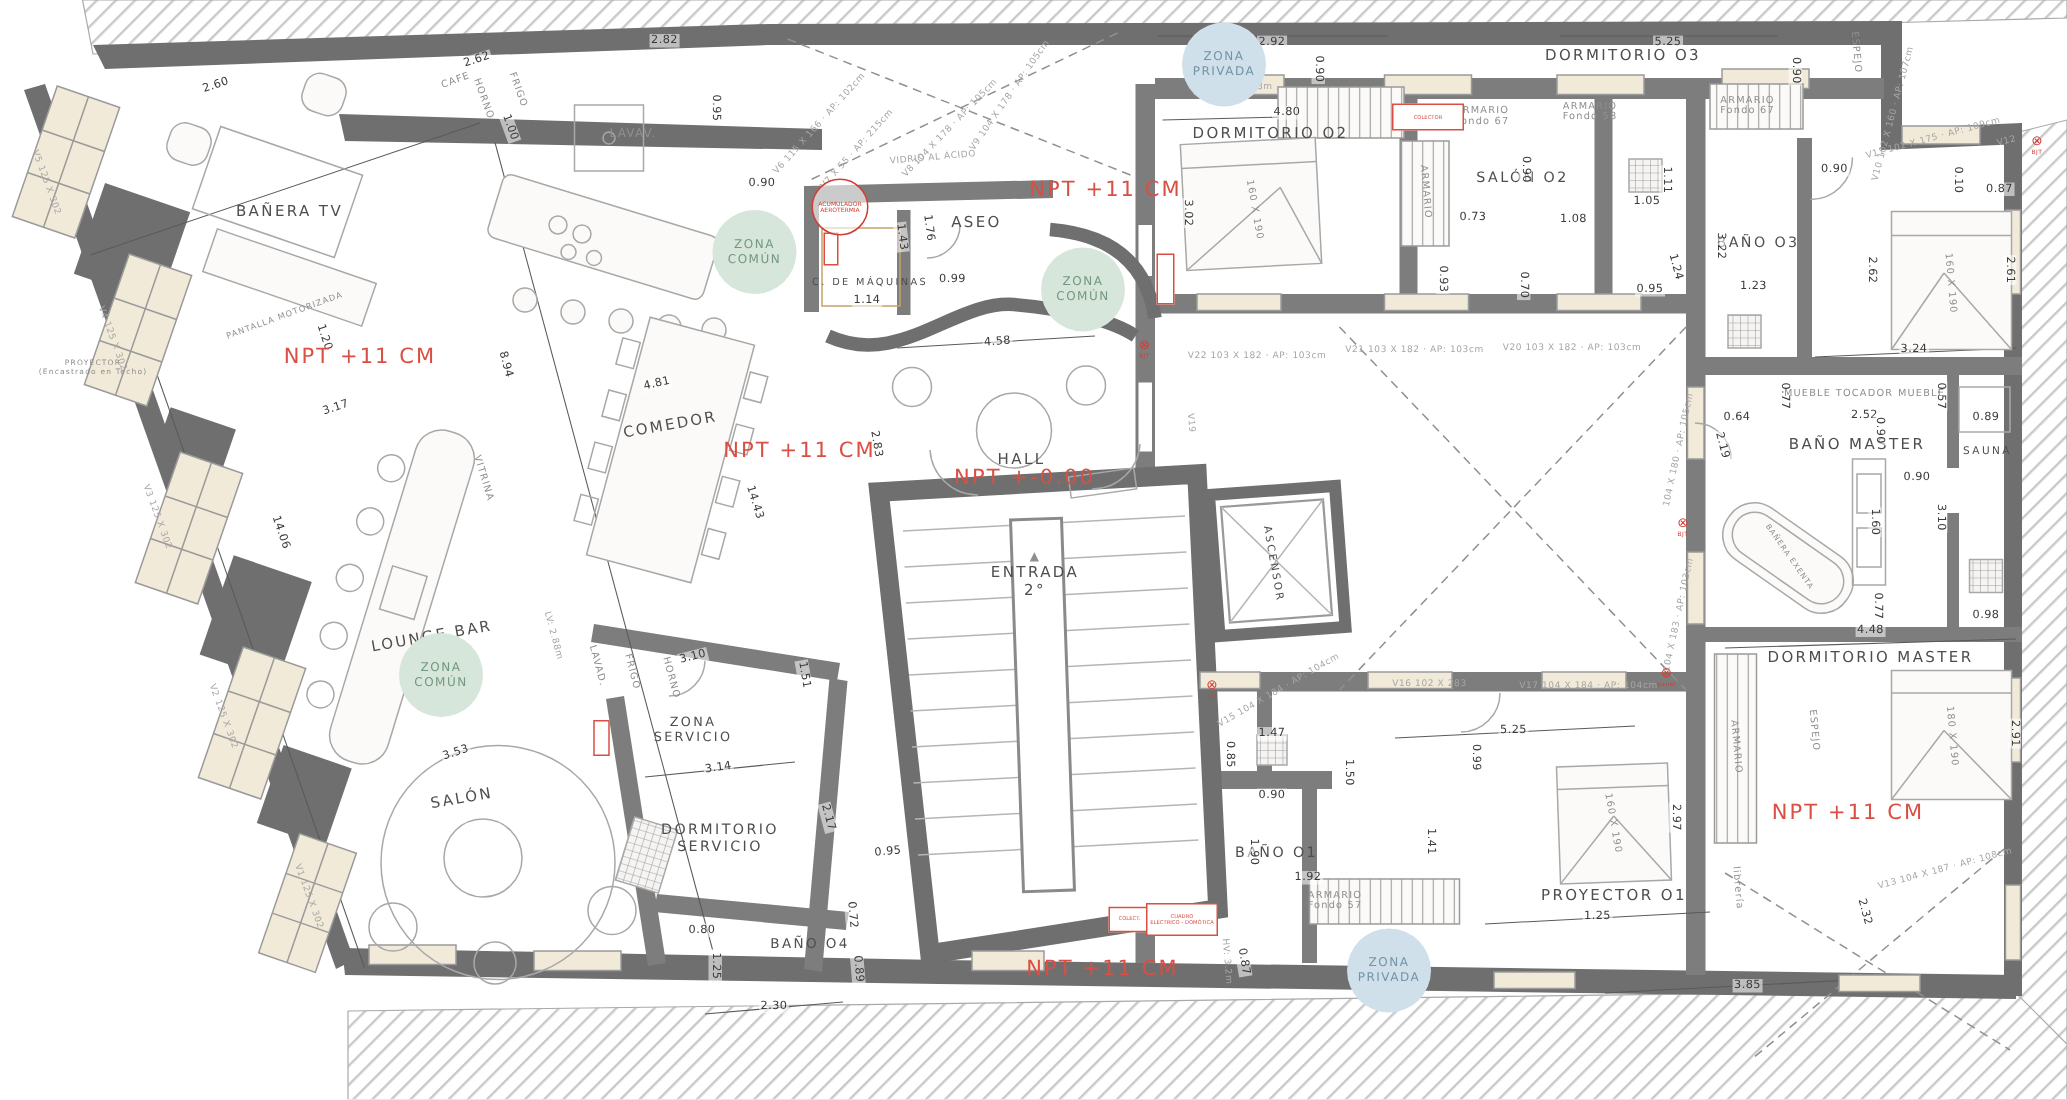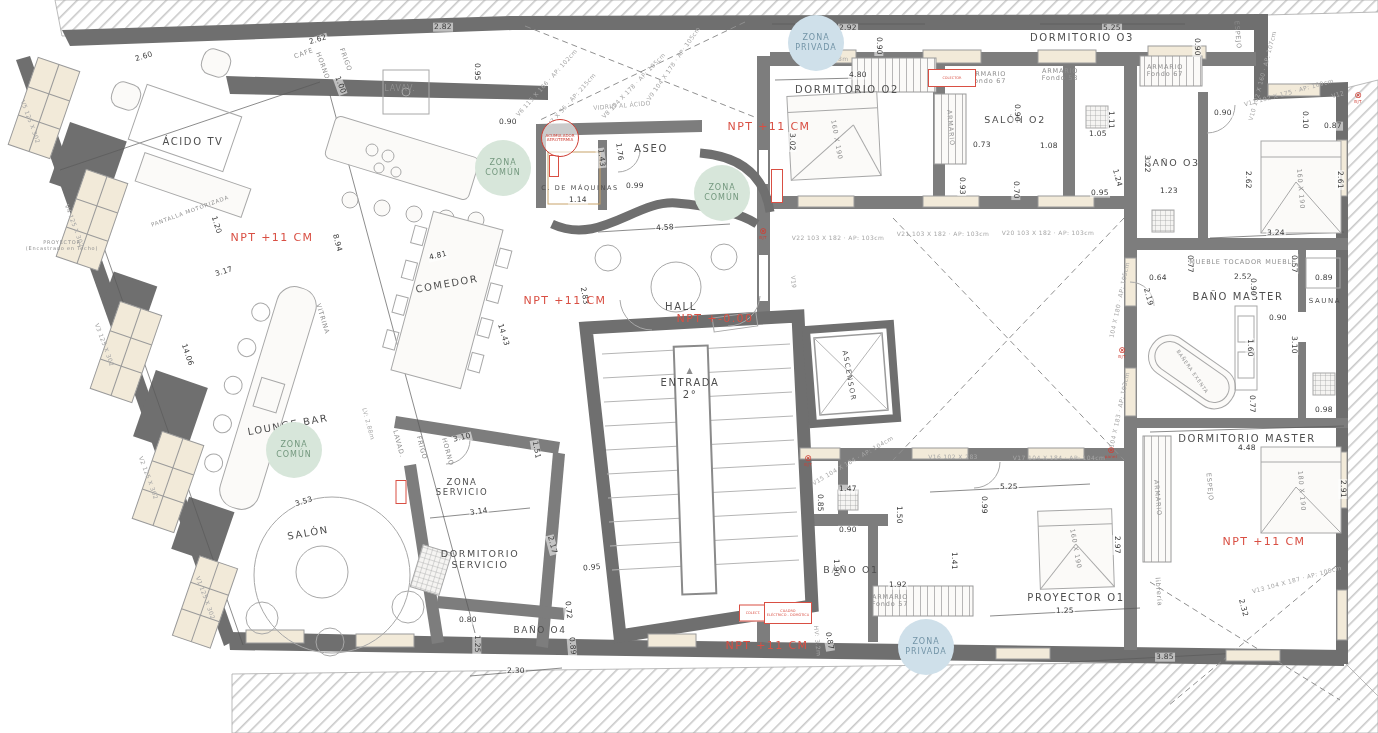--- a/index.html
+++ b/index.html
@@ -3,21 +3,21 @@
 <meta charset="utf-8">
 <style>
   html,body{margin:0;padding:0;background:#ffffff;}
   #plan{position:relative;width:1378px;height:733px;background:#ffffff;overflow:hidden;
         font-family:"DejaVu Sans",sans-serif;}
   #walls{position:absolute;left:0;top:0;}
   #labels{position:absolute;left:0;top:0;width:1378px;height:733px;}
   .lbl{position:absolute;white-space:nowrap;transform:translate(-50%,-50%);line-height:1.15;text-align:center;}
   .room{font-size:10px;color:#4e4e4e;letter-spacing:1.6px;font-weight:400;}
   .dim{font-size:7.5px;color:#3a3a3a;letter-spacing:.3px;background:rgba(255,255,255,.55);padding:0 1px;}
-  .npt{font-size:11px;color:#d94f43;letter-spacing:1.4px;margin-left:32px;}
+  .npt{font-size:14px;color:#d94f43;letter-spacing:1.4px;}
   .tag{font-size:6px;color:#a6a6a6;letter-spacing:.4px;}
   .fix{font-size:6.5px;color:#8f8f8f;letter-spacing:.8px;}
   .badge{position:absolute;width:56px;height:56px;border-radius:50%;transform:translate(-50%,-50%);
          display:flex;flex-direction:column;align-items:center;justify-content:center;
          font-size:8px;letter-spacing:1px;line-height:1.3;}
   .badge.common{background:#d7e6da;color:#74987f;}
   .badge.private{background:#cfe0ea;color:#7394a7;}
   .redbox{position:absolute;transform:translate(-50%,-50%);border:1px solid #d94f43;background:#fff;
           color:#d94f43;font-size:3.5px;line-height:1.2;display:flex;flex-direction:column;
           align-items:center;justify-content:center;text-align:center;}
@@ -306,21 +306,21 @@
     <path d="M1130,282 A24,24 0 0 1 1154,306" fill="none"></path>
     <path d="M1000,462 A26,26 0 0 1 974,488" fill="none"></path>
     <path d="M640,150 A22,22 0 0 1 618,172" fill="none"></path>
     <path d="M470,440 A24,24 0 0 1 446,464" fill="none"></path>
   </g>
 
   <rect x="548" y="152" width="52" height="52" fill="none" stroke="#c8a36a" stroke-width="1"></rect>
 </svg>
 
 <div id="labels">
-      <div class="lbl room" style="left: 193px; top: 142px; transform: translate(-50%, -50%) rotate(0deg);">ÁCIDO TV</div>
+      <div class="lbl room" style="left: 193px; top: 142px; transform: translate(-50%, -50%) rotate(0deg);">BAÑERA TV</div>
       <div class="lbl room" style="left: 447px; top: 284px; transform: translate(-50%, -50%) rotate(-10deg);">COMEDOR</div>
       <div class="lbl room" style="left: 288px; top: 425px; transform: translate(-50%, -50%) rotate(-10deg);">LOUNGE BAR</div>
       <div class="lbl room" style="left: 308px; top: 533px; transform: translate(-50%, -50%) rotate(-10deg);">SALÓN</div>
       <div class="lbl room" style="left: 651px; top: 149px; transform: translate(-50%, -50%) rotate(0deg);">ASEO</div>
       <div class="lbl room" style="left: 580px; top: 189px; font-size: 6.5px; transform: translate(-50%, -50%) rotate(0deg);">C. DE MÁQUINAS</div>
       <div class="lbl room" style="left: 681px; top: 307px; transform: translate(-50%, -50%) rotate(0deg);">HALL</div>
       <div class="lbl room" style="left: 690px; top: 388px; transform: translate(-50%, -50%) rotate(0deg);">
         <div>ENTRADA</div>
         <div>2°</div>
       </div>
@@ -390,34 +390,34 @@
       <div class="lbl dim" style="left: 1243px; top: 277px; transform: translate(-50%, -50%) rotate(0deg); text-align: right;">2.52</div>
       <div class="lbl dim" style="left: 1294px; top: 264px; transform: translate(-50%, -50%) rotate(90deg);">0.57</div>
       <div class="lbl dim" style="left: 1324px; top: 278px; transform: translate(-50%, -50%) rotate(0deg);">0.89</div>
       <div class="lbl dim" style="left: 1253px; top: 287px; transform: translate(-50%, -50%) rotate(90deg);">0.90</div>
       <div class="lbl dim" style="left: 1148px; top: 297px; transform: translate(-50%, -50%) rotate(75deg);">2.19</div>
       <div class="lbl dim" style="left: 1278px; top: 318px; transform: translate(-50%, -50%) rotate(0deg);">0.90</div>
       <div class="lbl dim" style="left: 1250px; top: 348px; transform: translate(-50%, -50%) rotate(90deg);">1.60</div>
       <div class="lbl dim" style="left: 1294px; top: 345px; transform: translate(-50%, -50%) rotate(90deg);">3.10</div>
       <div class="lbl dim" style="left: 1252px; top: 404px; transform: translate(-50%, -50%) rotate(90deg);">0.77</div>
       <div class="lbl dim" style="left: 1324px; top: 410px; transform: translate(-50%, -50%) rotate(0deg);">0.98</div>
-      <div class="lbl dim" style="left: 1247px; top: 448px; transform: translate(-50%, -50%) rotate(0deg);">4.48</div>
+      <div class="lbl dim" style="left: 1247px; top: 420px; transform: translate(-50%, -50%) rotate(0deg);">4.48</div>
       <div class="lbl dim" style="left: 1343px; top: 489px; transform: translate(-50%, -50%) rotate(90deg);">2.91</div>
       <div class="lbl dim" style="left: 1243px; top: 608px; transform: translate(-50%, -50%) rotate(75deg);">2.32</div>
       <div class="lbl dim" style="left: 1165px; top: 657px; transform: translate(-50%, -50%) rotate(0deg);">3.85</div>
       <div class="lbl dim" style="left: 1009px; top: 487px; transform: translate(-50%, -50%) rotate(0deg);">5.25</div>
       <div class="lbl dim" style="left: 984px; top: 505px; transform: translate(-50%, -50%) rotate(90deg);">0.99</div>
       <div class="lbl dim" style="left: 1117px; top: 545px; transform: translate(-50%, -50%) rotate(90deg);">2.97</div>
       <div class="lbl dim" style="left: 1065px; top: 611px; transform: translate(-50%, -50%) rotate(0deg);">1.25</div>
       <div class="lbl dim" style="left: 848px; top: 489px; transform: translate(-50%, -50%) rotate(0deg);">1.47</div>
       <div class="lbl dim" style="left: 820px; top: 503px; transform: translate(-50%, -50%) rotate(90deg);">0.85</div>
       <div class="lbl dim" style="left: 899px; top: 515px; transform: translate(-50%, -50%) rotate(90deg);">1.50</div>
       <div class="lbl dim" style="left: 848px; top: 530px; transform: translate(-50%, -50%) rotate(0deg);">0.90</div>
       <div class="lbl dim" style="left: 836px; top: 568px; transform: translate(-50%, -50%) rotate(90deg);">1.90</div>
-      <div class="lbl dim" style="left: 898px; top: 585px; transform: translate(-50%, -50%) rotate(0deg);">1.92</div>
+      <div class="lbl dim" style="left: 872px; top: 585px; transform: translate(-50%, -50%) rotate(0deg);">1.92</div>
       <div class="lbl dim" style="left: 954px; top: 561px; transform: translate(-50%, -50%) rotate(90deg);">1.41</div>
       <div class="lbl dim" style="left: 829px; top: 641px; transform: translate(-50%, -50%) rotate(80deg);">0.87</div>
       <div class="lbl dim" style="left: 304px; top: 502px; transform: translate(-50%, -50%) rotate(-18deg);">3.53</div>
       <div class="lbl dim" style="left: 479px; top: 512px; transform: translate(-50%, -50%) rotate(-8deg);">3.14</div>
       <div class="lbl dim" style="left: 552px; top: 545px; transform: translate(-50%, -50%) rotate(75deg);">2.17</div>
       <div class="lbl dim" style="left: 592px; top: 568px; transform: translate(-50%, -50%) rotate(-5deg);">0.95</div>
       <div class="lbl dim" style="left: 568px; top: 610px; transform: translate(-50%, -50%) rotate(85deg);">0.72</div>
       <div class="lbl dim" style="left: 468px; top: 620px; transform: translate(-50%, -50%) rotate(0deg);">0.80</div>
       <div class="lbl dim" style="left: 477px; top: 644px; transform: translate(-50%, -50%) rotate(90deg);">1.25</div>
       <div class="lbl dim" style="left: 516px; top: 671px; transform: translate(-50%, -50%) rotate(0deg);">2.30</div>
@@ -449,21 +449,21 @@
       <div class="lbl tag" style="left: 953px; top: 457px; transform: translate(-50%, -50%) rotate(0deg);">V16 102 X 283</div>
       <div class="lbl tag" style="left: 1059px; top: 458px; transform: translate(-50%, -50%) rotate(0deg);">V17 104 X 184 · AP: 104cm</div>
       <div class="lbl tag" style="left: 1048px; top: 233px; transform: translate(-50%, -50%) rotate(0deg);">V20 103 X 182 · AP: 103cm</div>
       <div class="lbl tag" style="left: 943px; top: 234px; transform: translate(-50%, -50%) rotate(0deg);">V21 103 X 182 · AP: 103cm</div>
       <div class="lbl tag" style="left: 838px; top: 238px; transform: translate(-50%, -50%) rotate(0deg);">V22 103 X 182 · AP: 103cm</div>
       <div class="lbl tag" style="left: 793px; top: 282px; transform: translate(-50%, -50%) rotate(85deg);">V19</div>
       <div class="lbl tag" style="left: 831px; top: 59px; transform: translate(-50%, -50%) rotate(0deg);">HV: 3.18m</div>
       <div class="lbl tag" style="left: 817px; top: 641px; transform: translate(-50%, -50%) rotate(85deg);">HV: 3.2m</div>
       <div class="lbl tag" style="left: 368px; top: 424px; transform: translate(-50%, -50%) rotate(75deg);">LV: 2.88m</div>
       <div class="lbl tag" style="left: 622px; top: 106px; transform: translate(-50%, -50%) rotate(-5deg);">VIDRIO AL ÁCIDO</div>
-      <div class="lbl fix" style="left: 400px; top: 89px; font-size: 8px; transform: translate(-50%, -50%) rotate(0deg);">LAVAV.</div>
+      <div class="lbl fix" style="left: 422px; top: 89px; font-size: 8px; transform: translate(-50%, -50%) rotate(0deg);">LAVAV.</div>
       <div class="lbl fix" style="left: 304px; top: 54px; transform: translate(-50%, -50%) rotate(-20deg);">CAFE</div>
       <div class="lbl fix" style="left: 345px; top: 60px; transform: translate(-50%, -50%) rotate(70deg);">FRIGO</div>
       <div class="lbl fix" style="left: 322px; top: 66px; transform: translate(-50%, -50%) rotate(70deg);">HORNO</div>
       <div class="lbl fix" style="left: 398px; top: 444px; transform: translate(-50%, -50%) rotate(75deg);">LAVAD.</div>
       <div class="lbl fix" style="left: 421px; top: 448px; transform: translate(-50%, -50%) rotate(75deg);">FRIGO</div>
       <div class="lbl fix" style="left: 447px; top: 452px; transform: translate(-50%, -50%) rotate(75deg);">HORNO</div>
       <div class="lbl fix" style="left: 988px; top: 78px; transform: translate(-50%, -50%) rotate(0deg);">
         <div>ARMARIO</div>
         <div>Fondo 67</div>
       </div>

